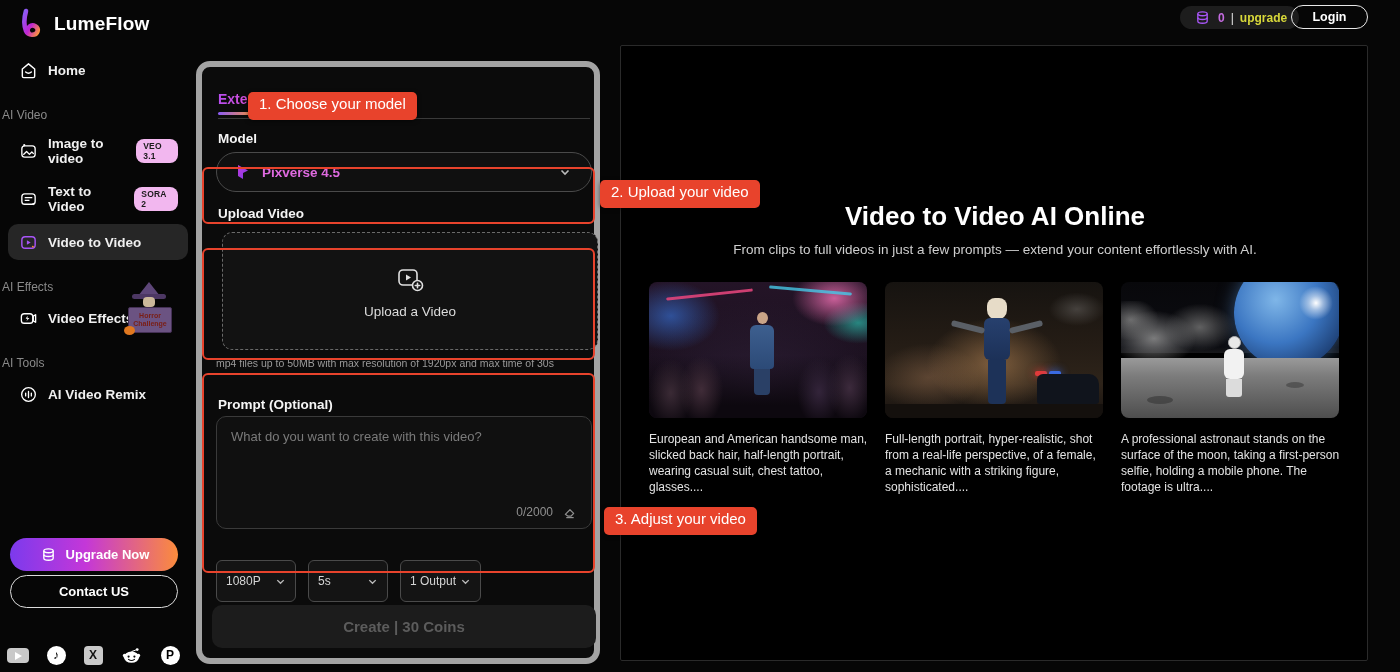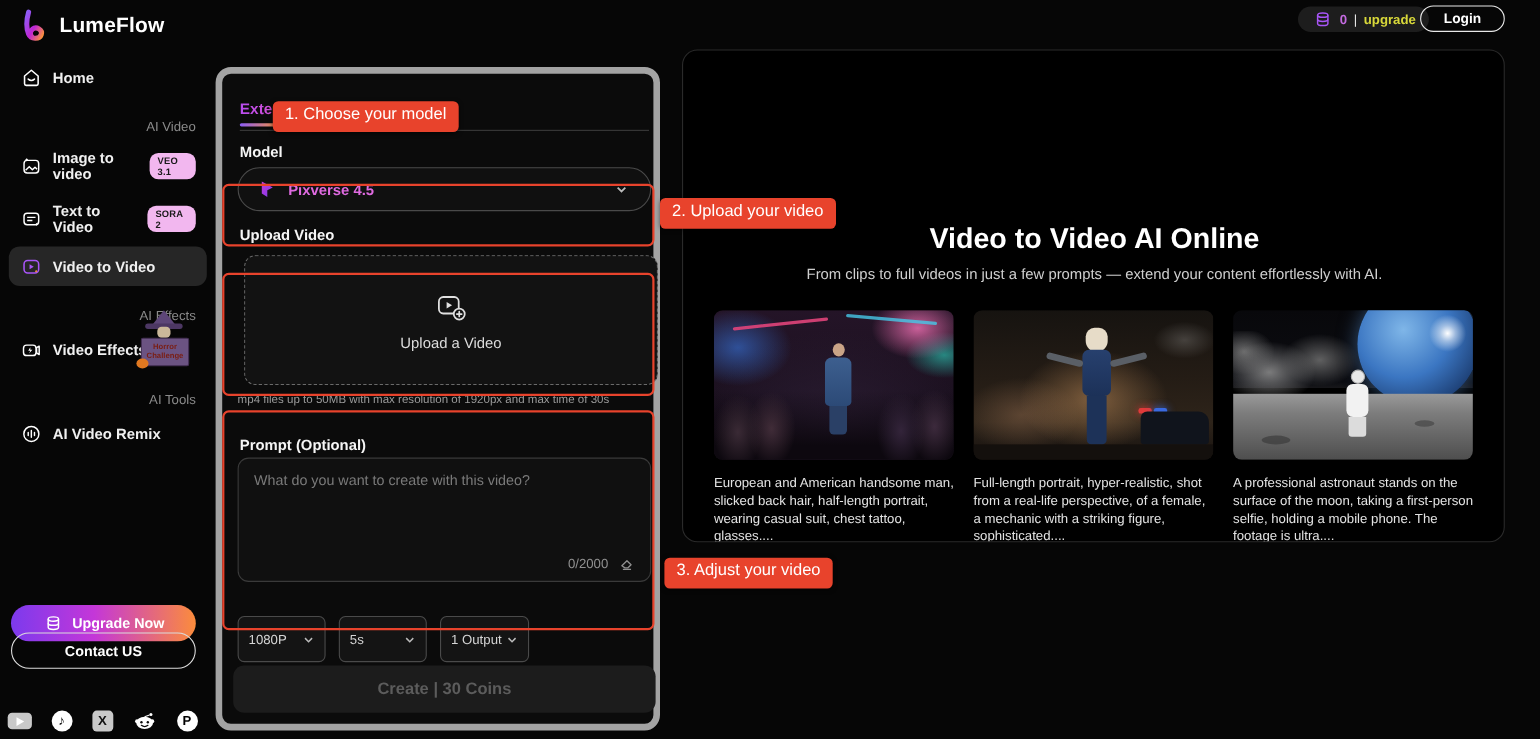--- a/index.html
+++ b/index.html
@@ -17,37 +17,37 @@
   .upgrade-link { color:#d8d83a; font-weight:700; font-size:12px; }
   .login-btn { position:absolute; left:1291px; top:5px; width:77px; height:24px; border:1px solid #e8e8e8;
     border-radius:13px; background:transparent; color:#fff; font-size:12.5px; font-weight:700;
     display:flex; align-items:center; justify-content:center; cursor:pointer; }
 
   
   .sidebar { position:absolute; left:0; top:50px; width:196px; }
   .side-item { display:flex; align-items:center; gap:10px; padding:8px 10px; margin:2px 8px;
     border-radius:10px; font-size:13.5px; font-weight:600; cursor:pointer; color:#f0f0f0; }
   .side-item.active { background:#262626; }
-  .side-section { margin:20px 18px 6px 18px; font-size:12px; color:#8a8a8a; font-weight:400;text-align:right; }
+  .side-section { margin:20px 18px 6px 2px; font-size:12px; color:#8a8a8a; font-weight:400; }
   .badge { background:#f2b7ef; color:#1b1b1b; font-size:8.5px; font-weight:700; padding:2px 7px;
     border-radius:8px; letter-spacing:.2px; }
   .icon-s { width:20px; height:20px; flex:0 0 20px; display:flex; align-items:center; justify-content:center; }
   .home-row { margin-top:2px; }
   .effects-row { position:relative; }
   .horror { position:absolute; left:116px; top:-18px; width:52px; height:56px; pointer-events:none; }
   .horror-hat { position:absolute; left:14px; top:0; width:0; height:0;
     border-left:11px solid transparent; border-right:11px solid transparent; border-bottom:14px solid #5d4678; }
   .horror-brim { position:absolute; left:8px; top:12px; width:34px; height:5px; background:#4c3763; border-radius:3px; }
   .horror-face { position:absolute; left:19px; top:15px; width:12px; height:10px; background:#cbb89a; border-radius:4px; }
   .horror-sign { position:absolute; left:4px; top:25px; width:44px; height:26px; background:#6b5382;
     border:1px solid #443055; border-radius:2px; display:flex; flex-direction:column; align-items:center;
     justify-content:center; line-height:1.1; }
   .horror-sign span { font-size:7px; font-weight:700; color:#7a1e14; }
   .horror-pumpkin { position:absolute; left:0; top:44px; width:11px; height:9px; background:#e07820; border-radius:50%; }
-  .upgrade-now { position:absolute; left:10px; top:500px; width:168px; height:33px; border-radius:17px;
+  .upgrade-now { position:absolute; left:10px; top:488px; width:168px; height:33px; border-radius:17px;
     border:none; background:linear-gradient(90deg,#7c3aed 0%,#c437d8 45%,#fb8c3c 100%);
     color:#fff; font-size:13px; font-weight:700; display:flex; align-items:center; justify-content:center;
     gap:7px; cursor:pointer; font-family:"Liberation Sans", sans-serif; }
   .contact-us { position:absolute; left:10px; top:525px; width:168px; height:33px; border-radius:17px;
     background:transparent; border:1px solid #dcdcdc; color:#fff; font-size:13px; font-weight:700;
     display:flex; align-items:center; justify-content:center; cursor:pointer; font-family:"Liberation Sans", sans-serif; }
   .socials { position:absolute; left:0; top:595px; width:196px; display:flex; align-items:center; }
   .social { position:absolute; top:0; width:24px; height:20px; display:flex; align-items:center;
     justify-content:center; cursor:pointer; }
   .yt-box { width:22px; height:15px; background:#c9c9c9; border-radius:4px; position:relative; }
@@ -89,22 +89,22 @@
   .create-btn { position:absolute; left:10px; top:538px; width:384px; height:43px; border:none; border-radius:10px;
     background:#1c1c1c; color:#5c5c5c; font-size:15px; font-weight:700; cursor:not-allowed;
     font-family:"Liberation Sans", sans-serif; }
 
   
   .ann-box { position:absolute; border:2px solid #e8432c; border-radius:6px; pointer-events:none; z-index:5; }
   .ann-tag { position:absolute; background:#e8432c; color:#fff; font-size:15px; padding:3px 11px 8px 11px;
     border-radius:5px; z-index:6; white-space:nowrap; box-shadow:0 1px 4px rgba(0,0,0,.5); }
 
   
-  .panel-right { position:absolute; left:620px; top:45px; width:748px; height:448px;
-    background:#000; border:1px solid #2a2a2a; border-radius:14px; overflow:hidden; }
+  .panel-right { position:absolute; left:620px; top:45px; width:748px; height:616px;
+    background:#000; border:1px solid #2a2a2a; border-radius:2px; overflow:hidden; }
   .hero-title { position:absolute; left:0; top:155px; width:748px; text-align:center; font-size:26px; font-weight:700; }
   .hero-sub { position:absolute; left:0; top:196px; width:748px; text-align:center; font-size:13.5px; color:#cfcfcf; }
   .thumb { position:absolute; top:236px; width:218px; height:136px; border-radius:8px; overflow:hidden; cursor:pointer; }
   .caption { position:absolute; top:386px; width:220px; font-size:12px; color:#e3e3e3; line-height:1.33; }
   .t1 { left:28px; } .t2 { left:264px; } .t3 { left:500px; }
 
   
   .art { position:absolute; inset:0; }
   .art1 { background:
       radial-gradient(60px 40px at 85% 12%, rgba(244,114,182,.8), transparent 70%),

